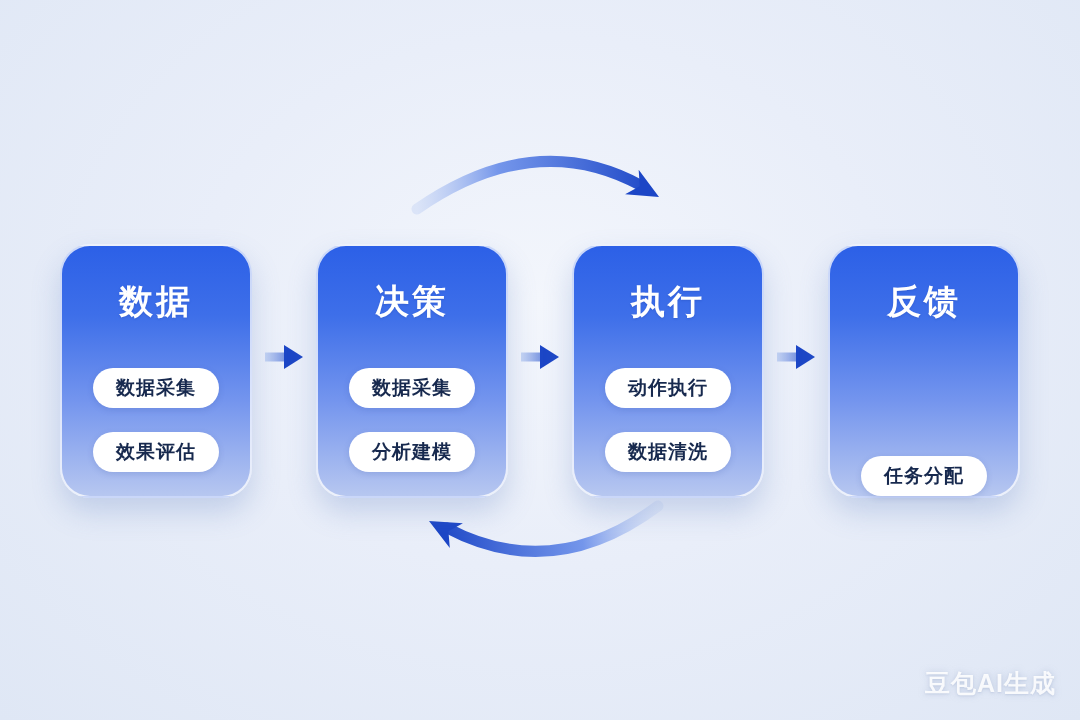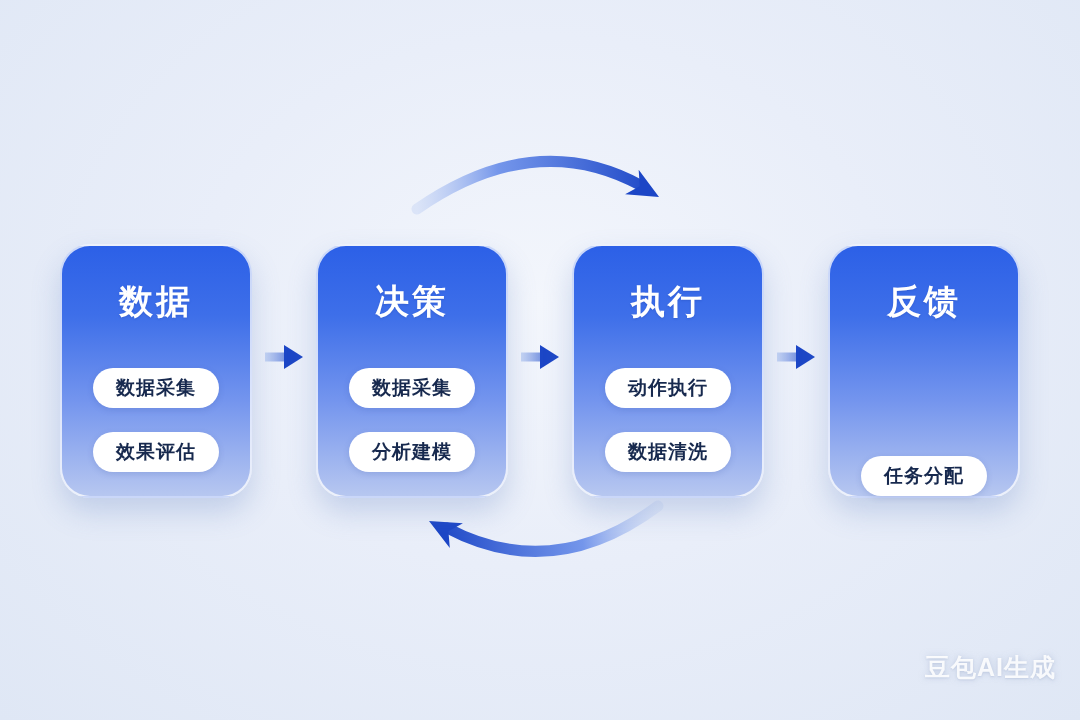--- a/index.html
+++ b/index.html
@@ -61,21 +61,21 @@
     white-space: nowrap;
   }
   svg.arrow-layer {
     position: absolute; left: 0; top: 0;
     width: 1080px; height: 720px;
     pointer-events: none;
   }
   .watermark {
     position: absolute;
     right: 24px;
-    bottom: 36px;
+    bottom: 20px;
     font-size: 25px;
     font-weight: bold;
     letter-spacing: 1px;
     color: rgba(255,255,255,0.88);
     text-shadow: 0 0 6px rgba(165,180,210,0.55), 0 1px 2px rgba(160,175,205,0.35);
     margin-top: 43px;
   }
 </style>
 </head>
 <body>

